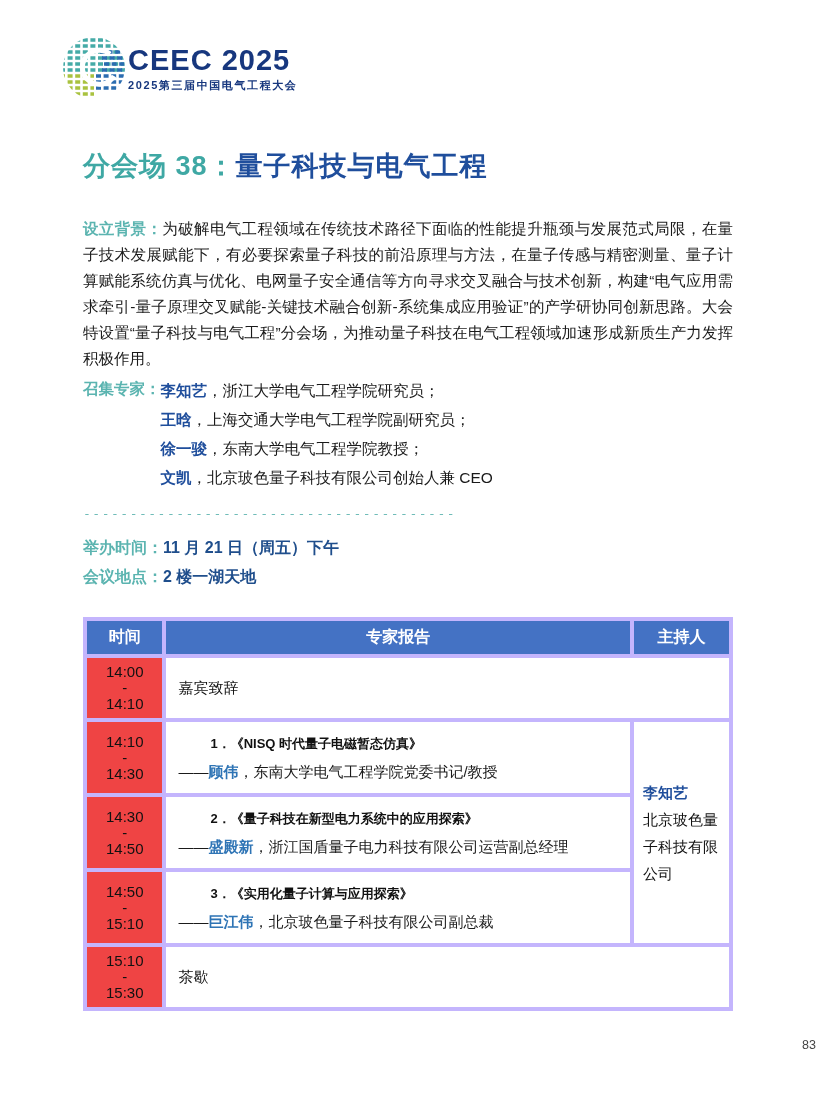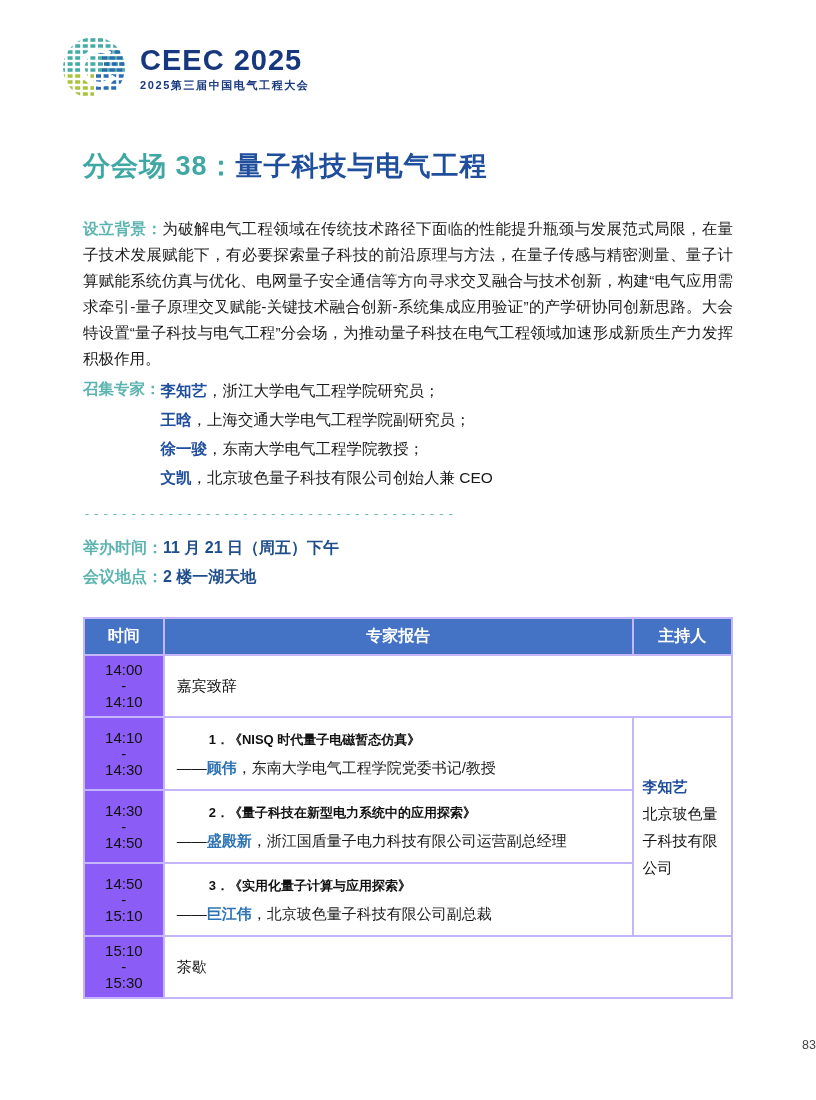--- a/index.html
+++ b/index.html
@@ -1,21 +1,21 @@
 <!DOCTYPE html>
 <html><head>
 <meta charset="utf-8">
 <style>
   * { margin:0; padding:0; box-sizing:border-box; }
   html,body { background:#ffffff; }
   body { font-family:"Liberation Sans","DejaVu Sans",sans-serif; color:#1a1a1a; }
   .page { position:relative; width:816px; height:1100px; background:#fff; overflow:hidden; }
 
   
-  .brand { display:flex; align-items:center; gap:12px; padding:34px 0 0 60px; }
+  .brand { display:flex; align-items:center; padding:34px 0 0 60px; }
   .brand-text { display:flex; flex-direction:column; }
   .brand-title { font-size:29px; font-weight:700; color:#17377E; letter-spacing:1px; line-height:32px; }
   .brand-subtitle { font-size:11px; font-weight:700; color:#17377E; letter-spacing:1.6px; margin-top:2px; }
 
   
   .session-title { margin:46px 83px 0; font-size:27px; font-weight:700; letter-spacing:1px; }
   .session-title .teal { color:#3FA8A4; }
   .session-title .navy { color:#1F4E9C; }
 
   
@@ -32,24 +32,24 @@
   
   .divider { margin:14px 0 0 83px; font-size:13px; letter-spacing:1.5px; color:#6FBCB8; font-family:"DejaVu Sans Mono","Liberation Mono",monospace; }
 
   
   .meta { margin:12px 0 0 83px; font-size:16px; line-height:29px; font-weight:700; }
   .meta .m-label { color:#5BB4B0; }
   .meta .m-value { color:#1F4E8C; }
 
   
   table.schedule { border-collapse:collapse; table-layout:fixed; width:650px; margin:26px 0 0 83px; border:2px solid #1a1a1a; }
-  table.schedule th, table.schedule td { border:2px solid #c4b5fd; }
+  table.schedule th, table.schedule td { border:4px solid #c4b5fd; }
   th.col-time { width:77px; } th.col-report { width:453px; } th.col-host { width:96px; }
   table.schedule thead th { background:#4472C4; color:#fff; font-size:16px; font-weight:700; height:37px; text-align:center; }
-  td.time { background:#8b5cf6; text-align:center; font-size:15px; color:#111; padding:6px 2px; }
+  td.time { background:#ef4444; text-align:center; font-size:15px; color:#111; padding:6px 2px; }
   td.time div { line-height:16px; }
   td.plain { font-size:15px; padding:14px 12px; color:#111; }
   td.report { padding:9px 12px; }
   td.report .rt { font-size:13px; font-weight:700; color:#111; line-height:25px;margin-left:32px; }
   td.report .rs { font-size:15px; color:#1a1a1a; line-height:25px; margin-top:3px; }
   td.report .sp { color:#2E74B5; font-weight:700; }
   td.host { padding:6px 9px; vertical-align:middle; font-size:15px; }
   td.host .hn { color:#1F4E9C; font-weight:700; line-height:27px; }
   td.host .ha { color:#111; line-height:27px; }
 

